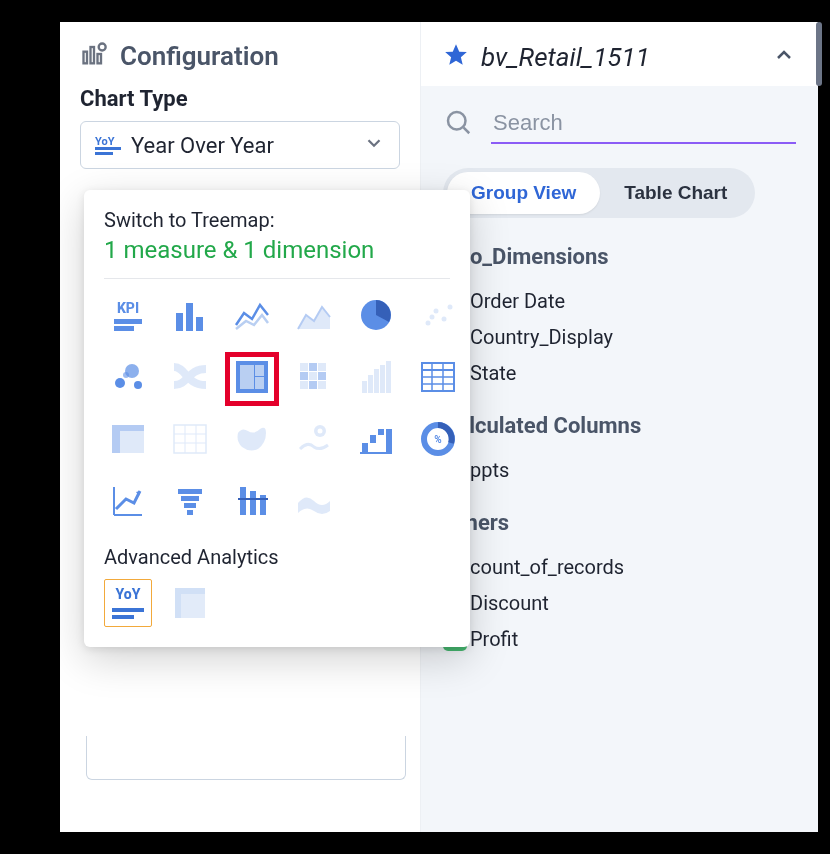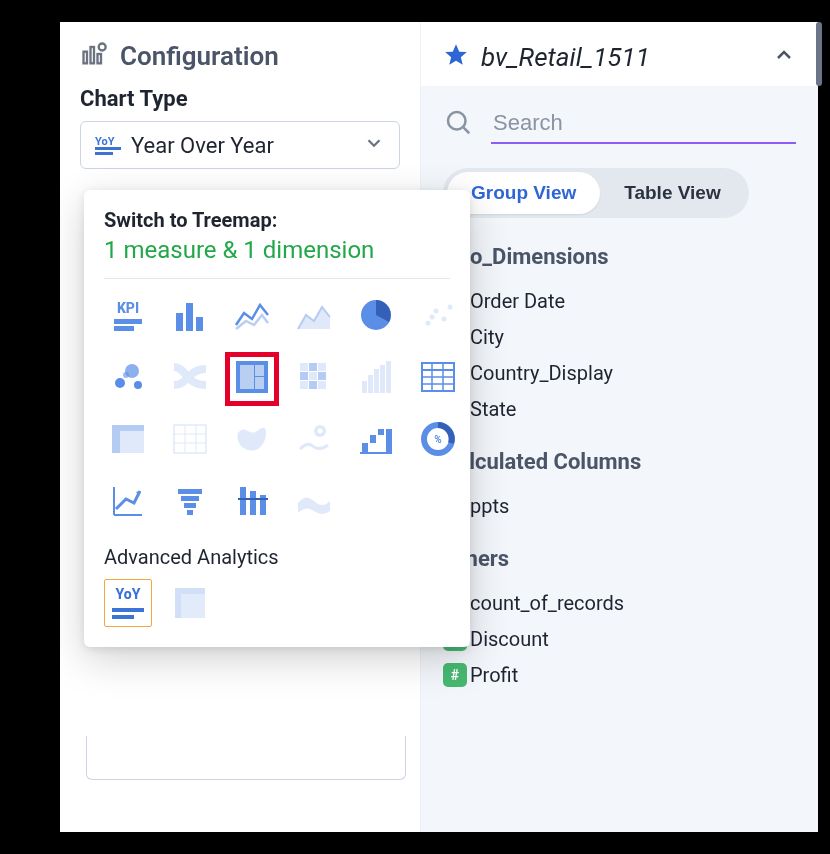--- a/index.html
+++ b/index.html
@@ -89,21 +89,20 @@
     background: #fff;
     border-radius: 6px;
     box-shadow: 0 12px 40px rgba(0,0,0,0.18), 0 2px 8px rgba(0,0,0,0.1);
     padding: 18px 20px 20px 20px;
     z-index: 50;
   }
   .switch-line {
     font-size: 20px;
     color: #1f2431;
     margin-bottom: 4px;
-    font-weight: bold;
   }
   .switch-sub {
     font-size: 24px;
     color: #22a84a;
     margin-bottom: 14px;
   }
   .pop-divider {
     height: 1px;
     background: #e5e7eb;
     margin-bottom: 14px;
@@ -347,37 +346,33 @@
         <span class="mag">
           <svg width="30" height="30" viewBox="0 0 24 24" fill="none" stroke="currentColor" stroke-width="2">
               <circle cx="11" cy="11" r="7"></circle>
               <line x1="21" y1="21" x2="16.5" y2="16.5"></line>
             </svg>
         </span>
         <input class="search-input" placeholder="Search" style="">
       </div>
       <div class="view-toggle">
         <button class="toggle-btn active">Group View</button>
-        <button class="toggle-btn">Table View</button>
+        <button class="toggle-btn">Table Chart</button>
       </div>
       <div id="groups-host">
           <div class="group-block">
             <div class="group-title">Geo_Dimensions</div>
             <div class="field-item">
               <span class="badge cal">
                 <svg width="14" height="14" viewBox="0 0 24 24" fill="#fff">
                   <rect x="3" y="5" width="18" height="16" rx="2" fill="#fff"></rect>
                   <rect x="3" y="5" width="18" height="5" fill="#d48b1f"></rect>
                 </svg>
               </span>
               <span>Order Date</span>
-            </div>
-            <div class="field-item">
-              <span class="badge abc">a</span>
-              <span>City</span>
             </div>
             <div class="field-item">
               <span class="badge abc">a</span>
               <span>Country_Display</span>
             </div>
             <div class="field-item">
               <span class="badge abc">a</span>
               <span>State</span>
             </div>
           </div>

